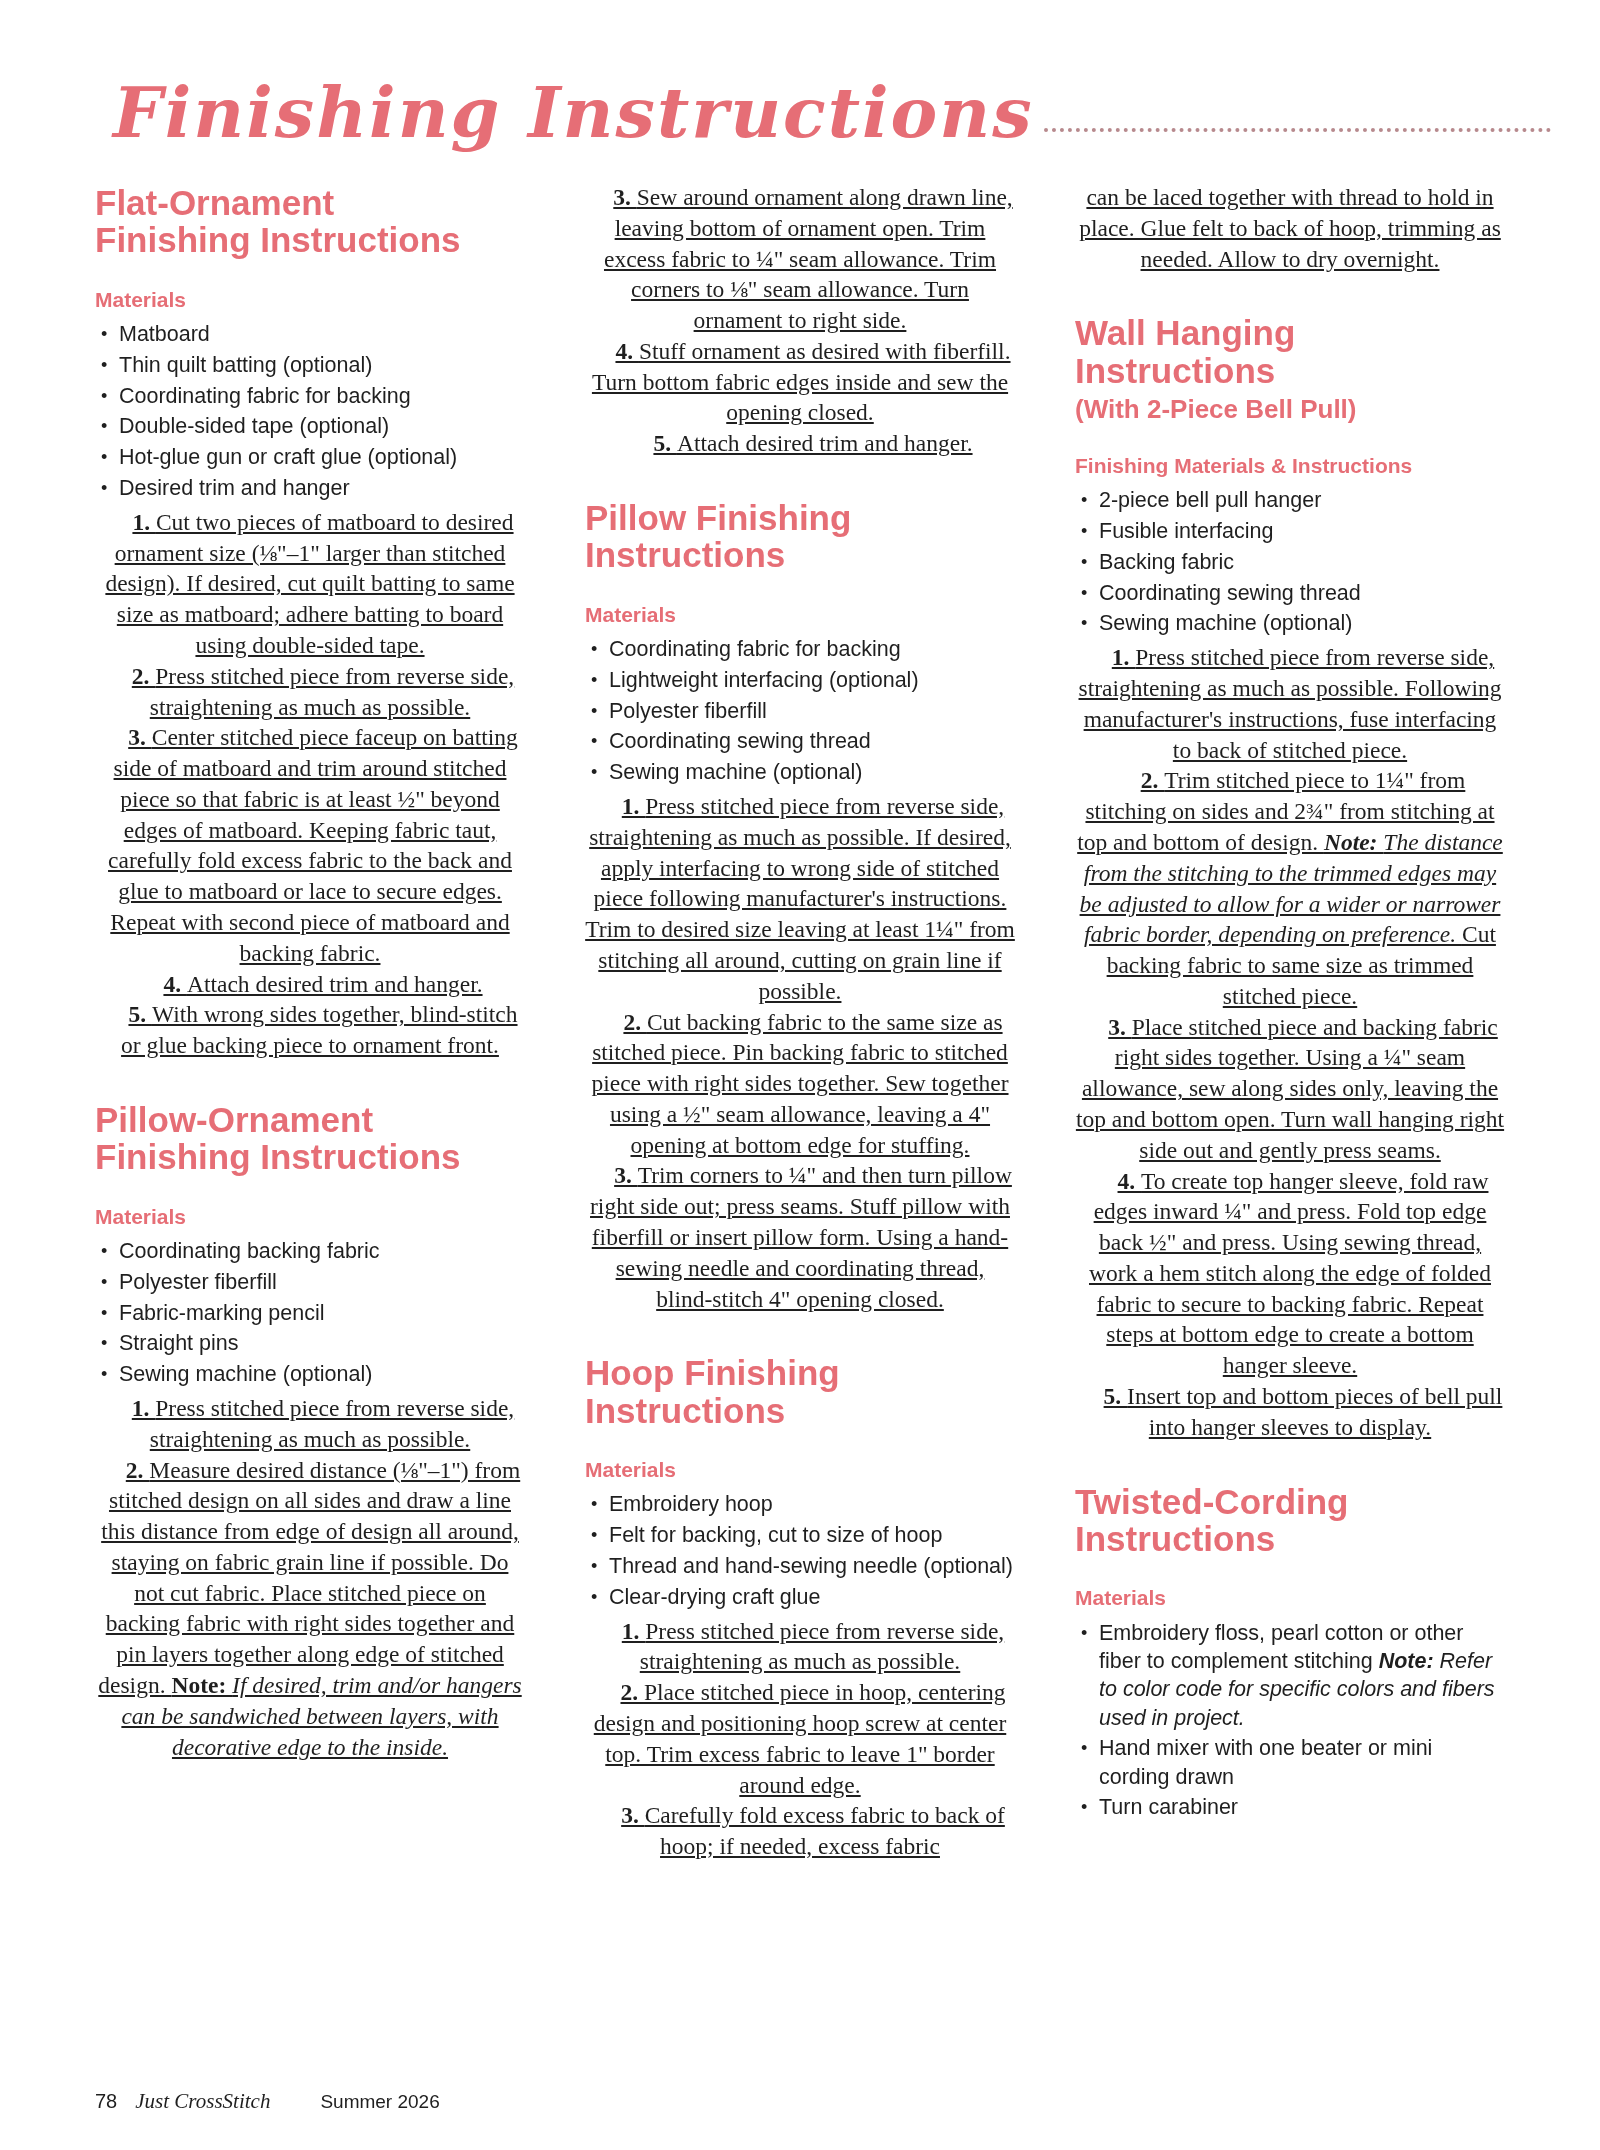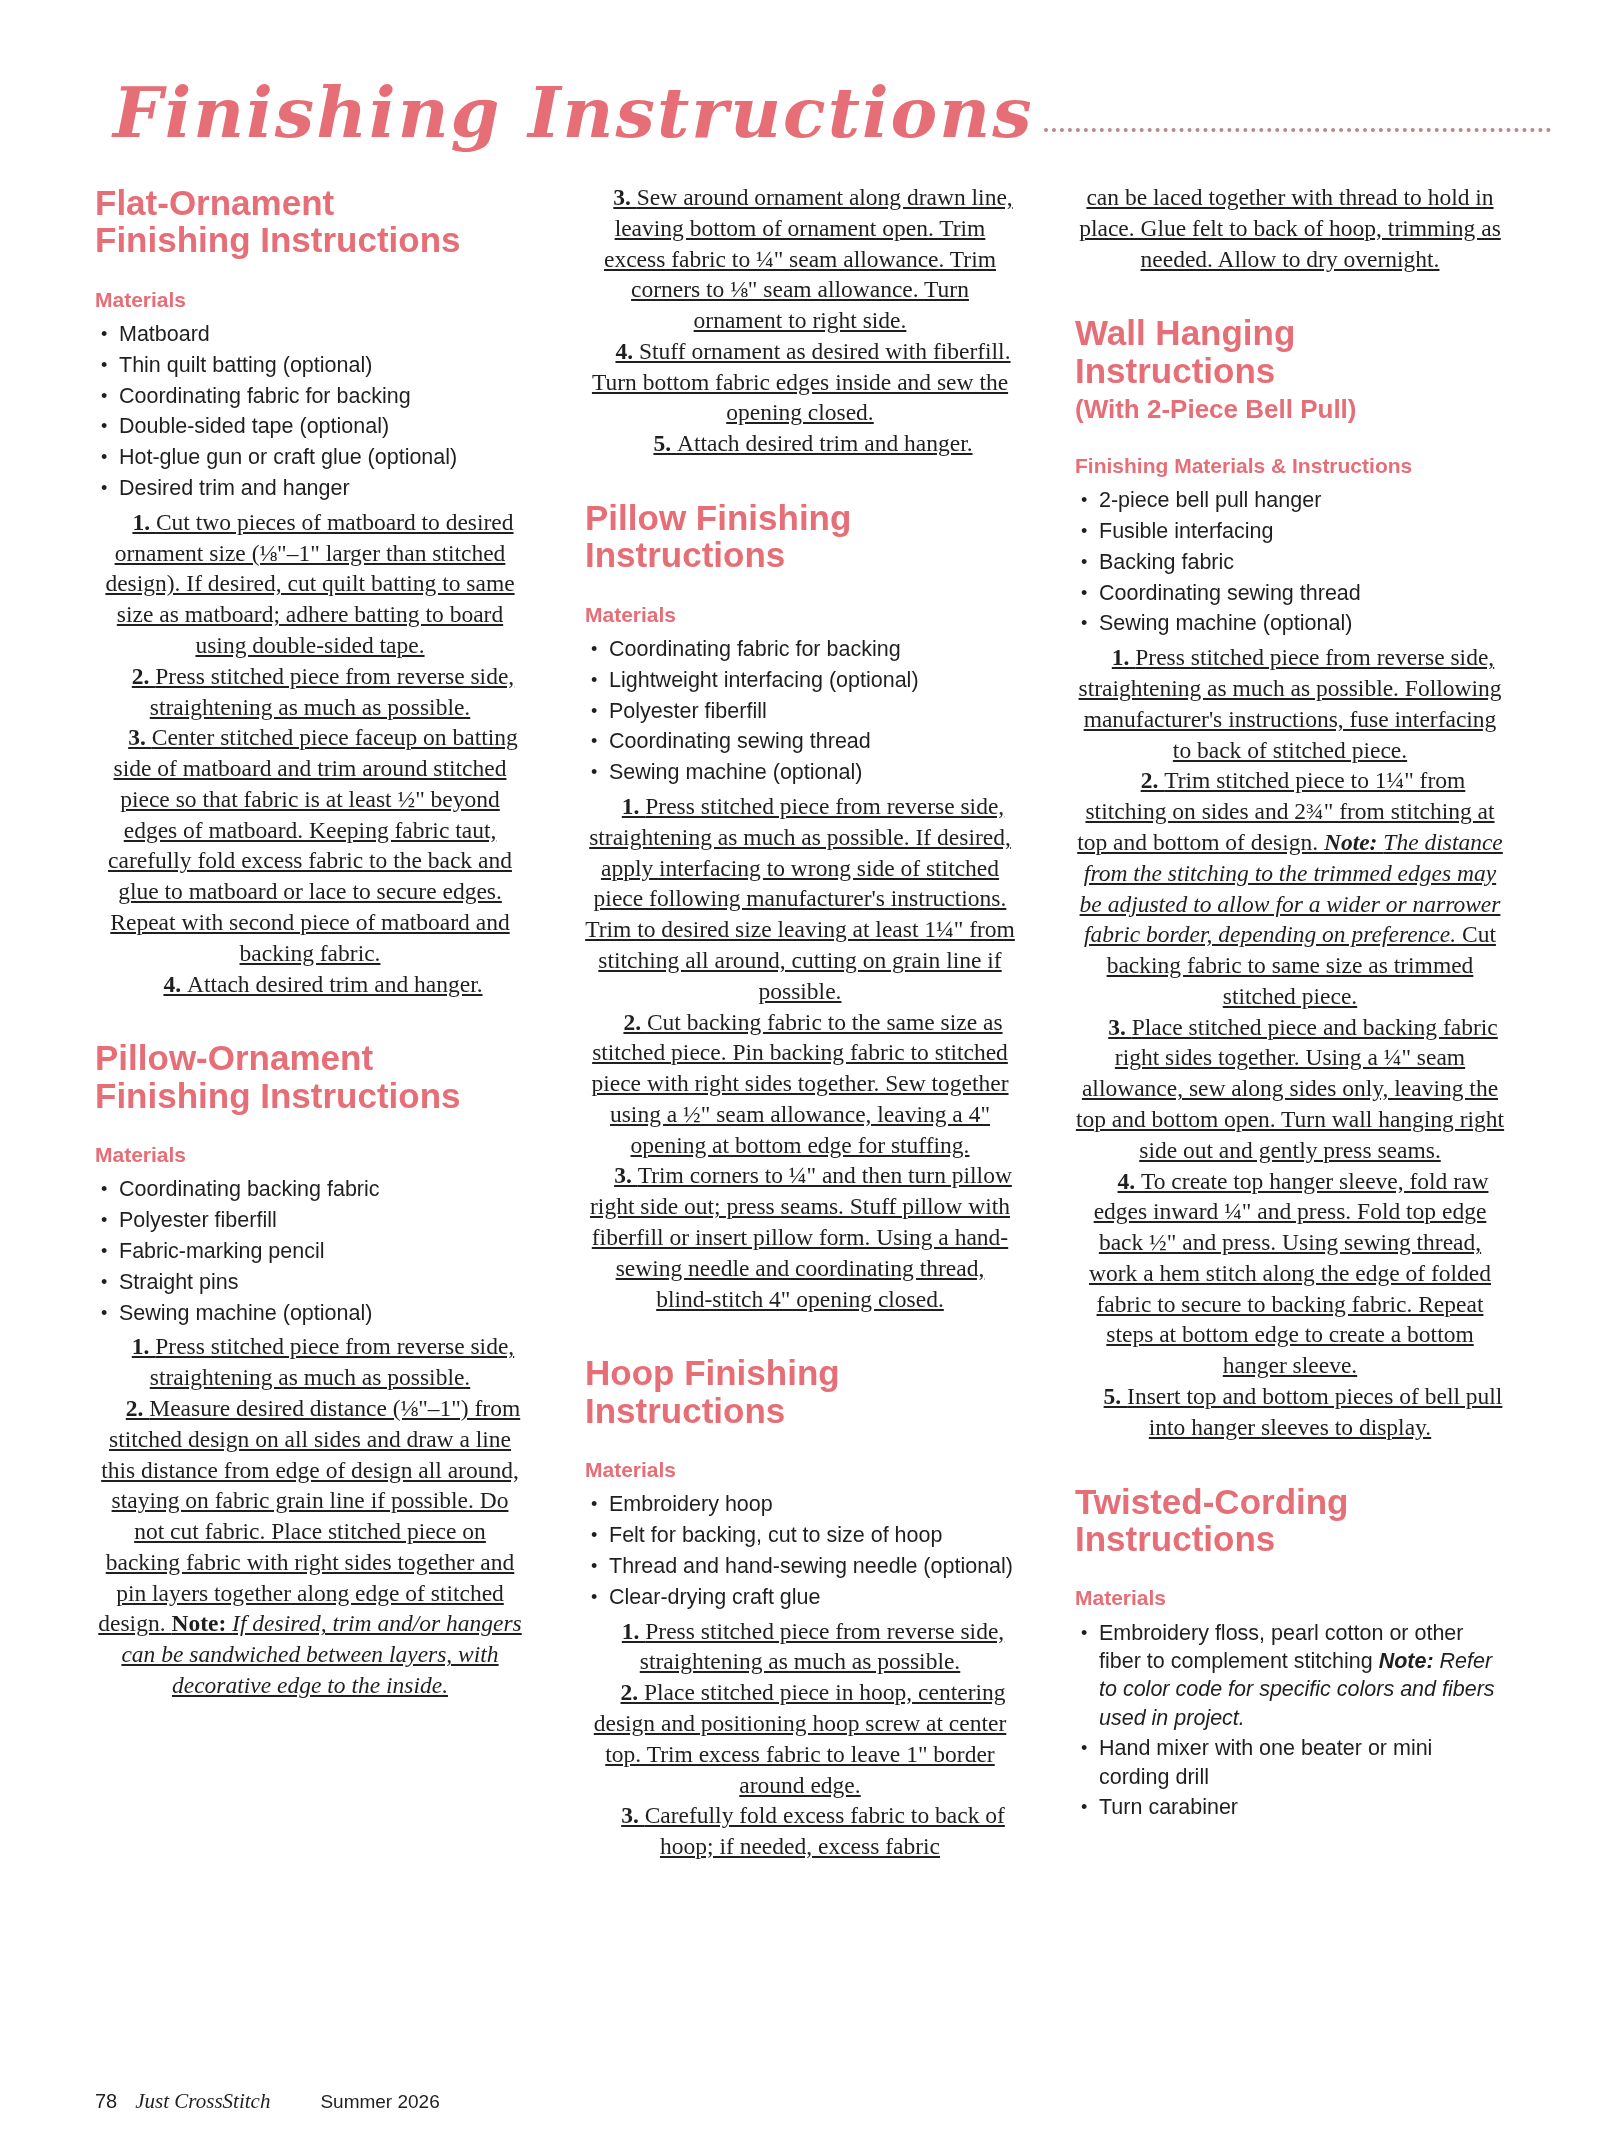--- a/index.html
+++ b/index.html
@@ -174,20 +174,21 @@
           </div>
           <div class="bullet-item">
             <span class="dot">•</span>
             <span class="btext"><span>Desired trim and hanger</span></span>
           </div>
         </div>
         <p class="step"><span class="b">1. </span><span>Cut two pieces of matboard to desired ornament size (⅛"–1" larger than stitched design). If desired, cut quilt batting to same size as matboard; adhere batting to board using double-sided tape.</span></p>
         <p class="step"><span class="b">2. </span><span>Press stitched piece from reverse side, straightening as much as possible.</span></p>
         <p class="step"><span class="b">3. </span><span>Center stitched piece faceup on batting side of matboard and trim around stitched piece so that fabric is at least ½" beyond edges of matboard. Keeping fabric taut, carefully fold excess fabric to the back and glue to matboard or lace to secure edges. Repeat with second piece of matboard and backing fabric.</span></p>
         <p class="step"><span class="b">4. </span><span>Attach desired trim and hanger.</span></p>
+        <p class="step"><span class="b">5. </span><span>With wrong sides together, blind-stitch or glue backing piece to ornament front.</span></p>
         <div class="h2">Pillow-Ornament
 Finishing Instructions</div>
         <div class="h3">Materials</div>
         <div class="bullets">
           <div class="bullet-item">
             <span class="dot">•</span>
             <span class="btext"><span>Coordinating backing fabric</span></span>
           </div>
           <div class="bullet-item">
             <span class="dot">•</span>
@@ -302,21 +303,21 @@
         <div class="h2">Twisted-Cording
 Instructions</div>
         <div class="h3">Materials</div>
         <div class="bullets">
           <div class="bullet-item">
             <span class="dot">•</span>
             <span class="btext"><span>Embroidery floss, pearl cotton or other fiber to complement stitching </span><span class="b i">Note: </span><span class="i">Refer to color code for specific colors and fibers used in project.</span></span>
           </div>
           <div class="bullet-item">
             <span class="dot">•</span>
-            <span class="btext"><span>Hand mixer with one beater or mini cording drill</span></span>
+            <span class="btext"><span>Hand mixer with one beater or mini cording drawn</span></span>
           </div>
           <div class="bullet-item">
             <span class="dot">•</span>
             <span class="btext"><span>Turn carabiner</span></span>
           </div>
         </div>
       </div>
   </div>
 
   <div class="footer">

